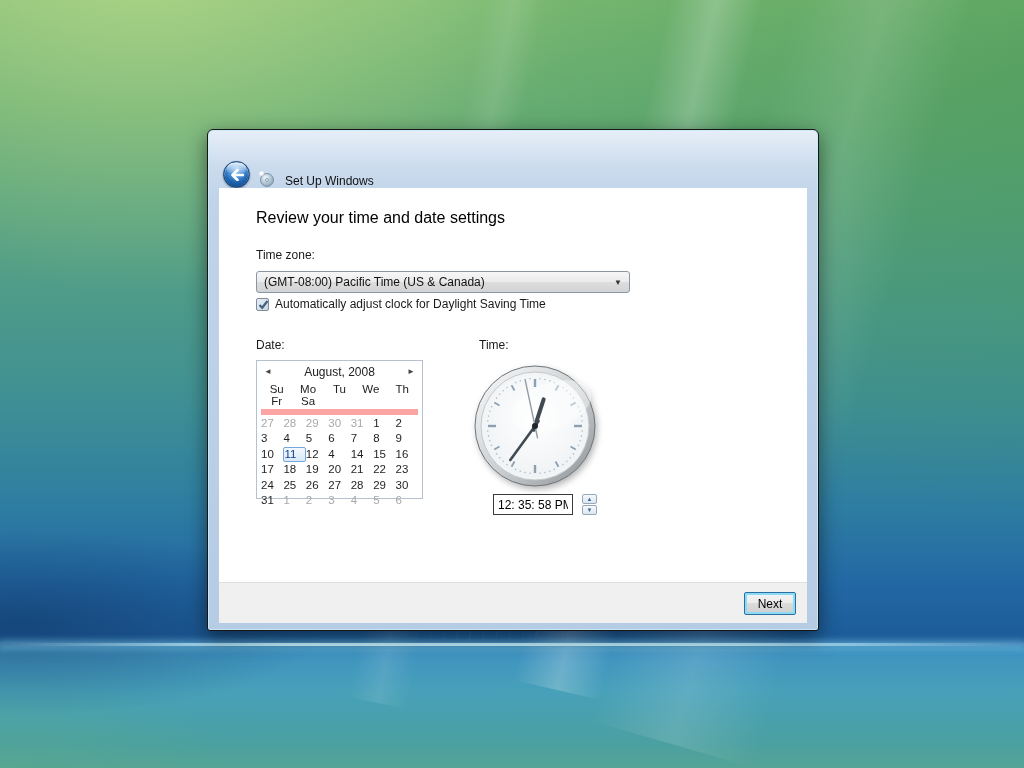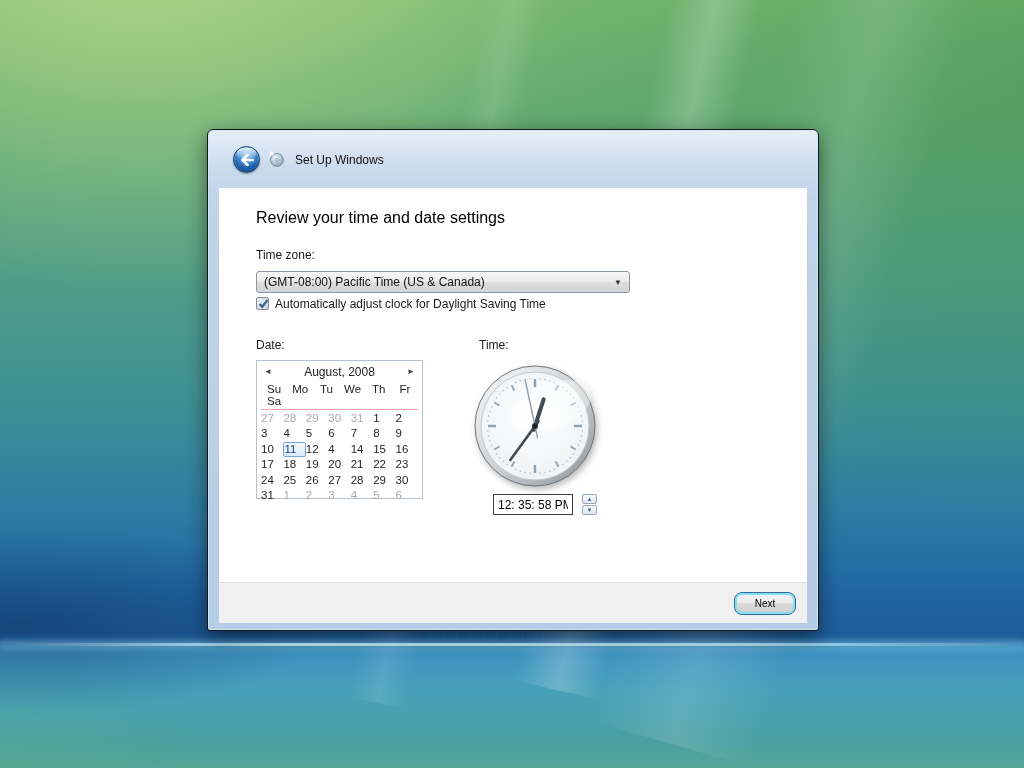--- a/index.html
+++ b/index.html
@@ -34,21 +34,21 @@
     -webkit-mask-image:radial-gradient(closest-side, #000, transparent);
             mask-image:radial-gradient(closest-side, #000, transparent); }
 
   
   .dialog { position:absolute; left:207px; top:129px; width:612px; height:502px;
     border:1px solid #161616; border-radius:6px 6px 3px 3px;
     background:linear-gradient(to bottom, #d8e5f3 0%, #c0d3e9 14%, #b6cbe4 100%);
     box-shadow:inset 0 0 0 1px rgba(205,235,250,0.8), 0 6px 20px rgba(0,0,0,0.5); }
 
   .titlebar { position:absolute; left:1px; top:1px; right:1px; height:57px;
-    display:flex; align-items:center; gap:9px; padding-left:24px;
+    display:flex; align-items:flex-end; gap:9px; padding-left:14px;
     border-radius:5px 5px 0 0;
     background:linear-gradient(to bottom, rgba(255,255,255,0.35), rgba(255,255,255,0) 60%); }
   .back-btn { width:27px; height:27px; border-radius:50%; position:relative; flex:0 0 auto;
     background:radial-gradient(circle at 50% 28%, #9cc8f2 0%, #4a90d8 38%, #1e62ac 62%, #0d3f7e 100%);
     border:1px solid #14406f; display:flex; align-items:center; justify-content:center;
     box-shadow:inset 0 1px 2px rgba(255,255,255,0.75), 0 1px 2px rgba(0,0,0,0.35); cursor:pointer; }
   .back-btn::before { content:""; position:absolute; left:3px; top:1px; width:19px; height:10px;
     border-radius:10px 10px 6px 6px; background:linear-gradient(rgba(255,255,255,0.75), rgba(255,255,255,0.08)); }
   .setup-ico { width:17px; height:17px; position:relative; flex:0 0 auto; }
   .setup-ico .disc { position:absolute; left:1px; top:2px; width:14px; height:14px; border-radius:50%;
@@ -70,37 +70,37 @@
   .tz-label   { left:37px;  top:60px; }
   .date-label { left:37px;  top:150px; }
   .time-label { left:260px; top:150px; }
 
   .combo { position:absolute; left:37px; top:83px; width:374px; height:22px;
     border:1px solid #8a97a3; border-radius:3px; cursor:pointer;
     background:linear-gradient(to bottom, #f7f7f7, #ebebeb 48%, #ddddde 52%, #d2d3d5);
     display:flex; align-items:center; padding:0 7px; font-size:12px; color:#111; }
   .combo .arrow { margin-left:auto; font-size:8px; color:#333; }
 
-  .check-row { position:absolute; left:37px; top:109px; display:flex; align-items:flex-start; gap:6px; cursor:pointer; }
+  .check-row { position:absolute; left:37px; top:109px; display:flex; align-items:center; gap:6px; cursor:pointer; }
   .checkbox { width:13px; height:13px; border:1px solid #848b94; border-radius:2px;
     background:linear-gradient(135deg, #e7eef6, #c6d8e8); position:relative; }
   .checkbox svg { position:absolute; left:0; top:-1px; display:none; }
   .checkbox.checked svg { display:block; }
   .check-label { font-size:12px; color:#1a1a1a; }
 
   
   .calendar { position:absolute; left:37px; top:172px; width:167px; height:139px;
     background:#fff; border:1px solid #b5c2ce; font-size:11.5px; }
   .cal-header { height:22px; display:flex; align-items:center; justify-content:center;
     position:relative; font-size:12px; color:#222; }
   .cal-nav { position:absolute; top:4px; width:16px; height:14px; text-align:center;
     font-size:8px; color:#444; cursor:pointer; line-height:14px; }
   .cal-prev { left:3px; } .cal-next { right:3px; }
-  .cal-daynames { display:grid; grid-template-columns:repeat(6,1fr); margin:0 4px;
-    border-bottom:1px solid #fca5a5; padding-bottom:2px; }
+  .cal-daynames { display:grid; grid-template-columns:repeat(5,1fr); margin:0 4px;
+    border-bottom:6px solid #fca5a5; padding-bottom:2px; }
   .cal-daynames div { text-align:center; color:#222; }
   .cal-grid { display:grid; grid-template-columns:repeat(7,1fr); grid-auto-rows:15.4px;
     margin:1px 4px 0; }
   .cal-day { text-align:left; color:#1f1f1f; line-height:15px; cursor:pointer; border-radius:2px; }
   .cal-day.muted { color:#a8a8a8; }
   .cal-day.selected { border:1px solid #74a6d8; line-height:13px;
     background:linear-gradient(#f3f9fe, #d9eafa); color:#15428b; }
 
   
   .clock-wrap { position:absolute; left:252px; top:174px; width:128px; height:128px; }
@@ -108,22 +108,22 @@
 
   .time-row { position:absolute; left:274px; top:306px; display:flex; align-items:flex-start; gap:9px; }
   .time-input { width:80px; height:21px; border:1px solid #3c3c3c; font-size:12px;
     font-family:"Liberation Sans", sans-serif; padding:1px 4px; color:#000; background:#fff; }
   .spinner { display:flex; flex-direction:column; gap:1px; }
   .spin-btn { width:15px; height:10px; border:1px solid #97a8bc; border-radius:2px;
     background:linear-gradient(#f6f9fc, #dde6ef); font-size:6px; color:#41689a;
     display:flex; align-items:center; justify-content:center; cursor:pointer; line-height:1; }
 
   
-  .next-btn { position:absolute; right:11px; top:9px; width:62px; height:23px;
-    border:1px solid #2e6e9e; border-radius:8px; font-size:10px; color:#000;
+  .next-btn { position:absolute; right:11px; top:9px; width:52px; height:23px;
+    border:1px solid #2e6e9e; border-radius:2px; font-size:12px; color:#000;
     font-family:"Liberation Sans", sans-serif;
     background:linear-gradient(to bottom, #f4f4f4, #ececec 45%, #dbdbdb 50%, #cfcfcf);
     box-shadow:inset 0 0 0 2px #8adbf5; cursor:pointer; }
 </style>
 </head>
 <body>
 
 <div class="bg">
   <div class="beam beam-a"></div>
   <div class="beam beam-b"></div>

